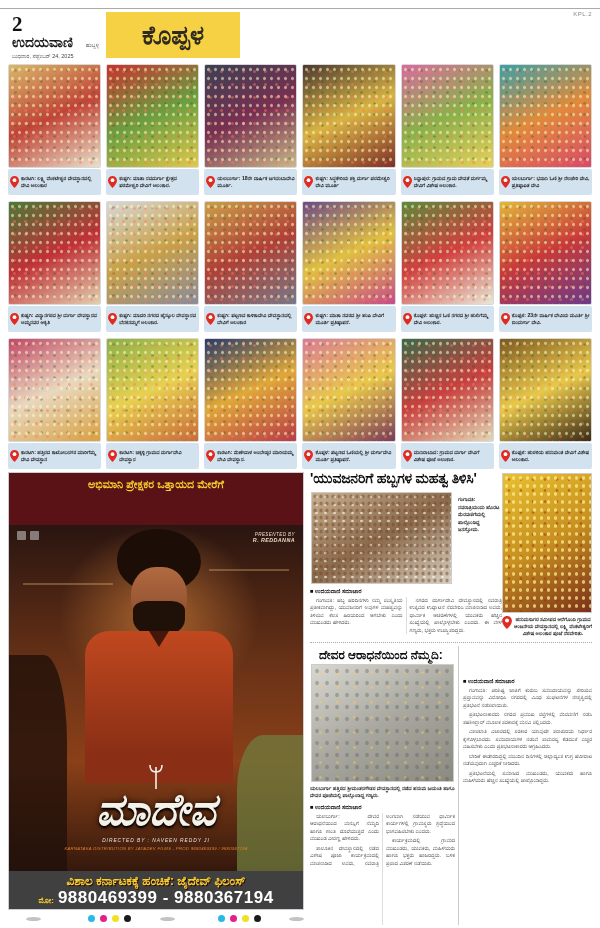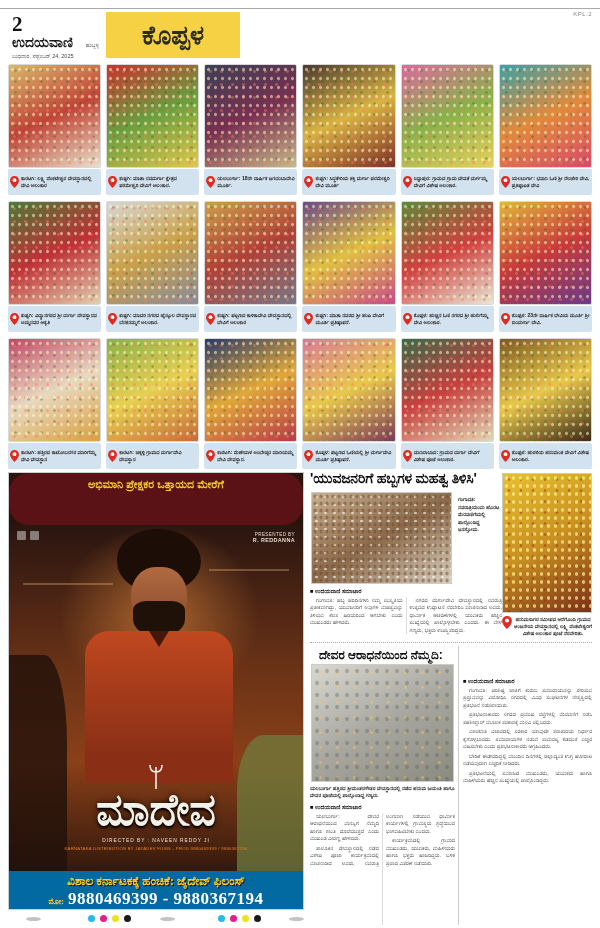--- a/index.html
+++ b/index.html
@@ -370,25 +370,25 @@
               <path d="M12 0C5.4 0 0 5.4 0 12c0 9 12 20 12 20s12-11 12-20C24 5.4 18.6 0 12 0z" fill="#e02b20"></path>
               <circle cx="12" cy="11" r="5" fill="#fff"></circle>
             </svg>
         </span>
         <span class="cap-text">ಕೊಪ್ಪಳ: ಹುರಳಿಯ ಹನುಮಂತ ದೇವಿಗೆ ವಿಶೇಷ ಅಲಂಕಾರ.</span>
       </div>
     </div>
   </div>
 
   <div class="ad">
-    <div class="ad-top" style="background:#5a1216;border-radius:20px;">
+    <div class="ad-top" style="background:#5a1216;">
       <div class="ad-tagline">ಅಭಿಮಾನಿ ಪ್ರೇಕ್ಷಕರ ಒತ್ತಾಯದ ಮೇರೆಗೆ</div>
     </div>
 
-    <div class="poster" style="background:linear-gradient(180deg,#2a1510,#6b3317 42%,#8a4018 68%,#33180c);">
+    <div class="poster" style="background:linear-gradient(180deg,#2a1510,#6b3317 42%,#8a4018 68%,#33180c);font-style:italic;">
       <div class="poster-glow"></div>
       <div class="rack-line" style="left:14px;top:58px;width:90px;"></div>
       <div class="rack-line" style="right:14px;top:44px;width:80px;"></div>
       <div class="bg-figure-left"></div>
       <div class="bg-figure-right"></div>
       <div class="prod-logos">
         <div class="prod-logo"></div>
         <div class="prod-logo"></div>
       </div>
       <div class="presenter">
@@ -404,21 +404,21 @@
       <div class="title-block">
         <svg class="trident" width="16" height="26" viewBox="0 0 16 26">
           <path d="M8 4 V26 M2 2 Q2 9 8 9 M14 2 Q14 9 8 9" stroke="#f4f1e8" stroke-width="1.6" fill="none"></path>
         </svg>
         <div class="movie-title">ಮಾದೇವ</div>
         <div class="director-line">DIRECTED BY : NAVEEN REDDY JI</div>
         <div class="credits-line">KARNATAKA DISTRIBUTION BY JAYADEV FILMS - PROD 9880469399 / 9880367194</div>
       </div>
     </div>
 
-    <div class="ad-bottom" style="background:#0369a1;font-family:Liberation Serif, serif;">
+    <div class="ad-bottom" style="background:#404040;">
       <div class="ad-dist">ವಿಶಾಲ ಕರ್ನಾಟಕಕ್ಕೆ ಹಂಚಿಕೆ: ಜೈದೇವ್ ಫಿಲಂಸ್</div>
       <div class="ad-phone-row">
         <span class="ad-phone-label">ಮೋ:</span>
         <span class="ad-phones">9880469399 - 9880367194</span>
       </div>
     </div>
   </div>
 
   <div class="regrow">
     <div class="dash" style="left:18px;"></div>

